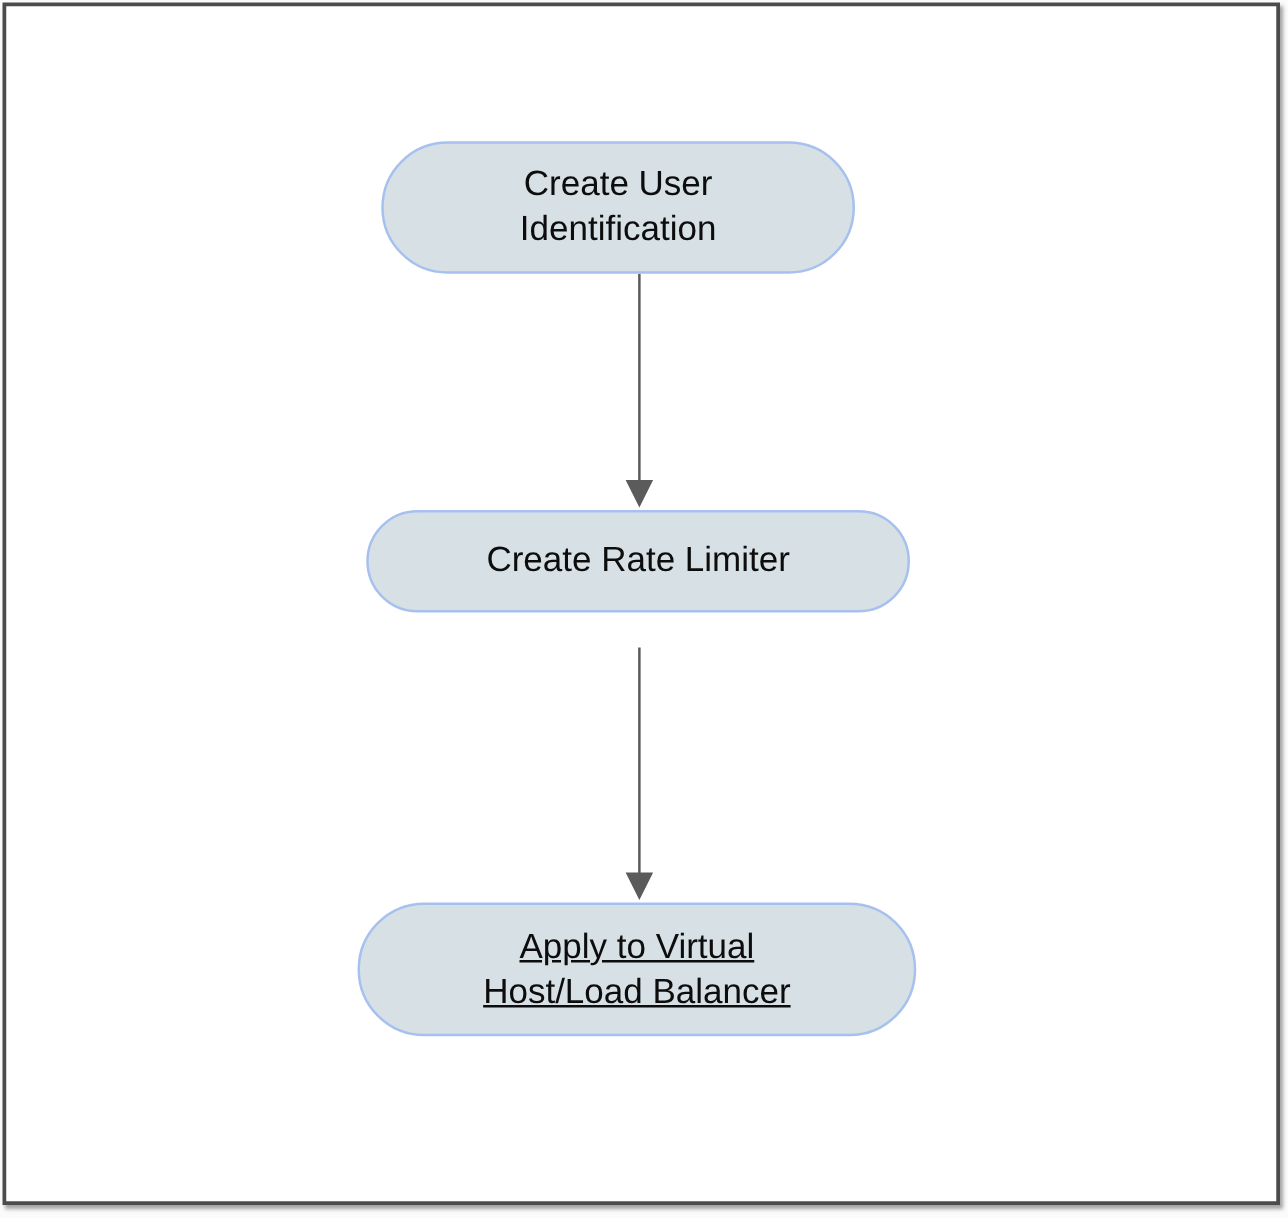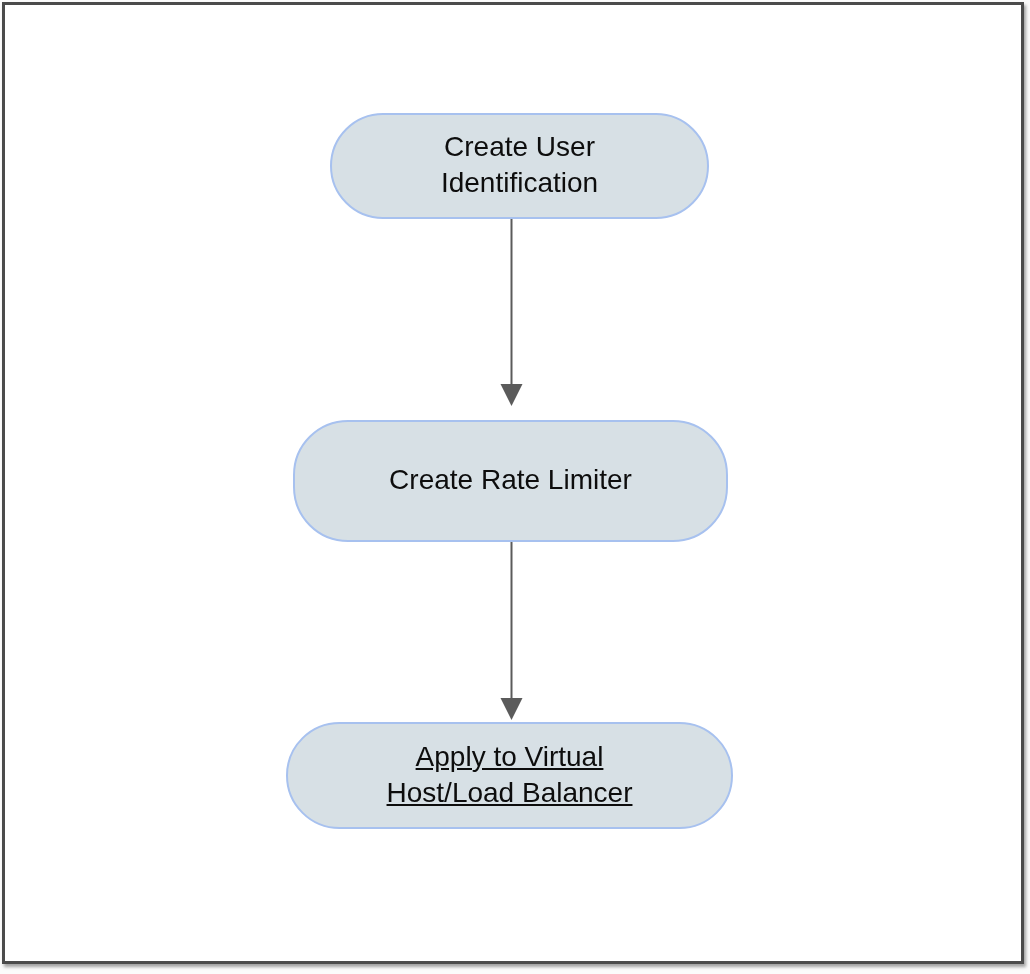--- a/index.html
+++ b/index.html
@@ -61,22 +61,22 @@
     color: var(--node-text);
     font-size: 28px;
     line-height: 36px;
     font-weight: 400;
   }
   .node-label {
     white-space: pre-line;
     display: block;
     padding-bottom: 2px;
   }
-  .node-1 { left: 330px; top: 113px; width: 379px; height: 106px; border-radius: 53px; }
-  .node-2 { left: 293px; top: 420px; width: 435px; height: 122px; border-radius: 55px; }
+  .node-1 { left: 305px; top: 113px; width: 379px; height: 106px; border-radius: 53px; }
+  .node-2 { left: 293px; top: 408px; width: 435px; height: 82px; border-radius: 55px; }
   .node-3 { left: 286px; top: 722px; width: 447px; height: 107px; border-radius: 54px; text-decoration: underline; }
 </style>
 </head>
 <body>
 
 <div class="canvas">
 
   <div class="frame"></div>
 
   <svg class="connectors" width="1030" height="974" viewBox="0 0 1030 974">

